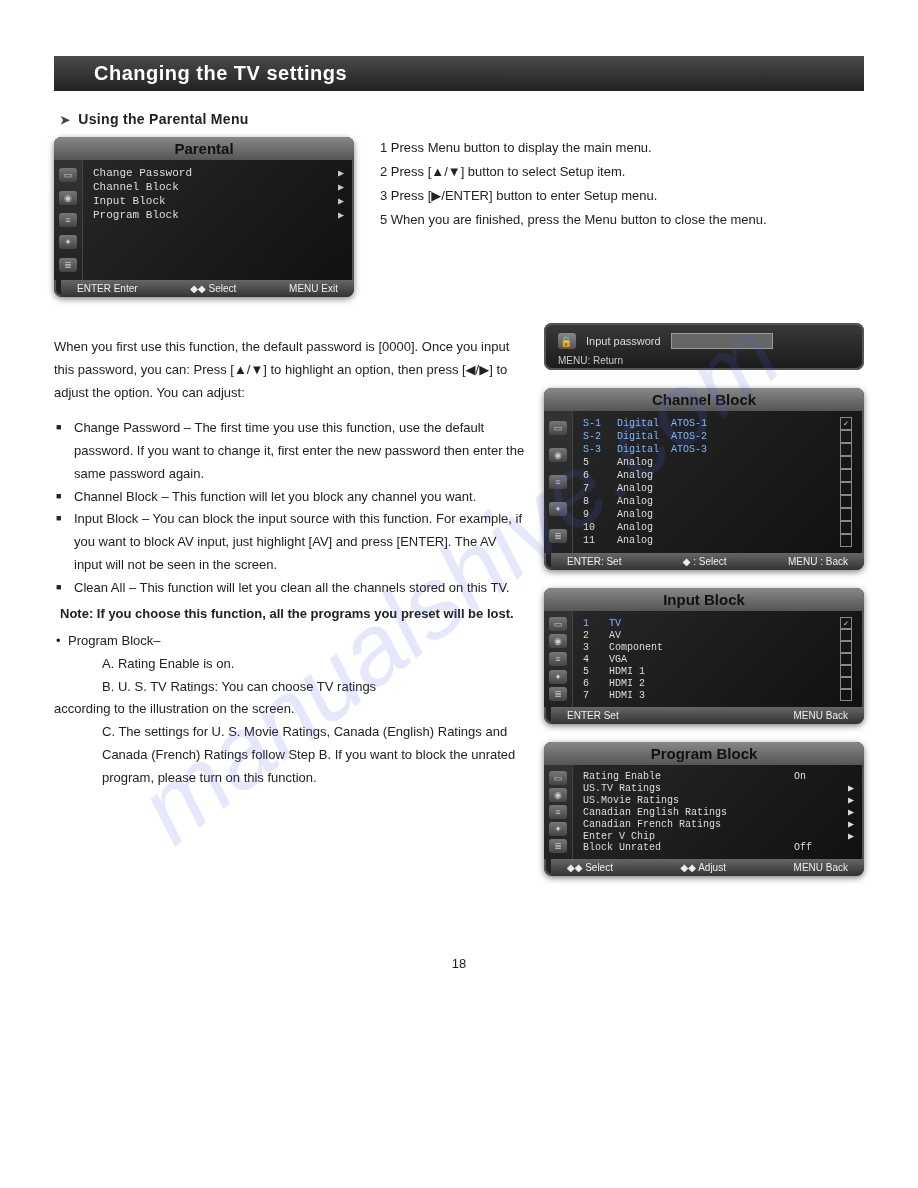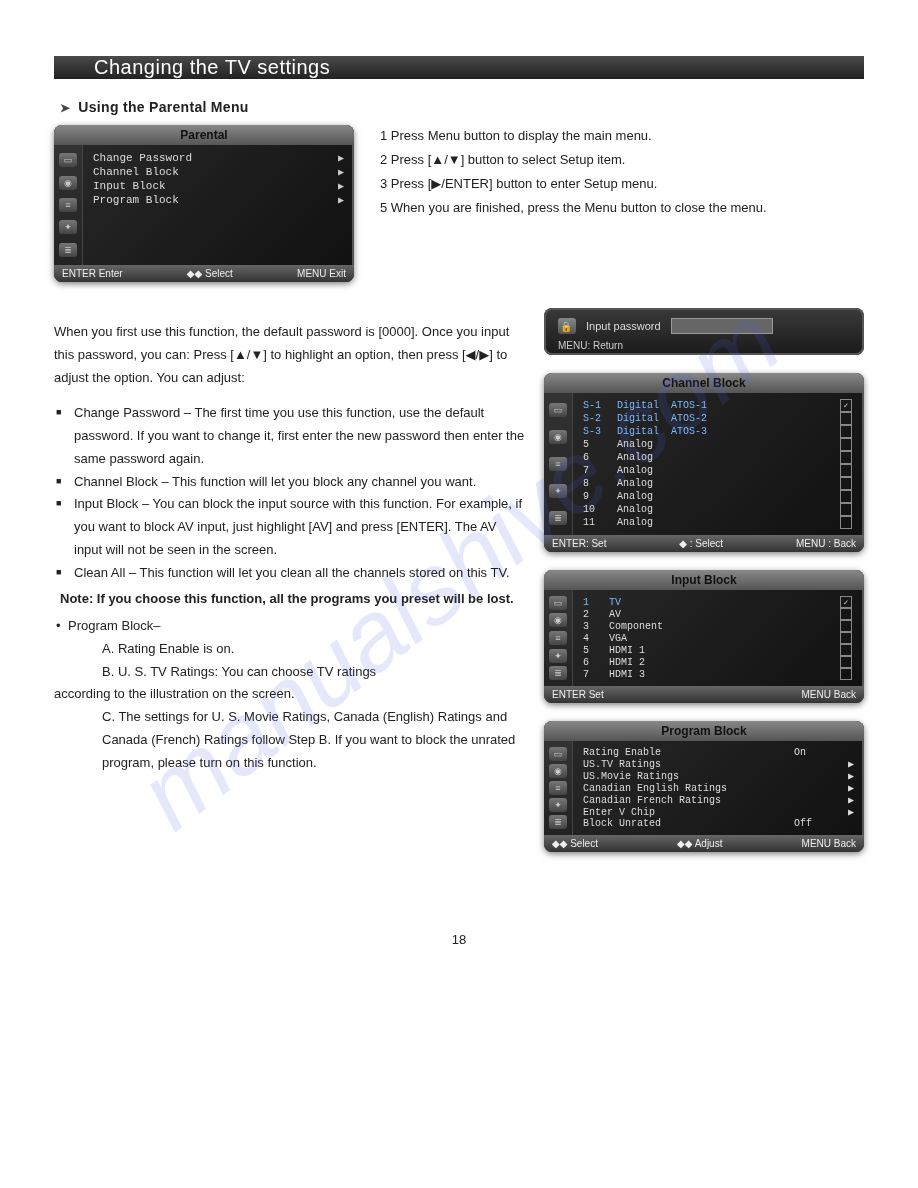--- a/index.html
+++ b/index.html
@@ -12,22 +12,22 @@
     width: 918px;
   }
   .page {
     padding: 56px 54px 30px 54px;
     position: relative;
   }
   .section-bar {
     background: linear-gradient(#4a4a4a, #222);
     color: #fff;
     font-size: 20px;
-    font-weight: normal;
-    padding: 0 40px;
+    font-weight: bold;
+    padding: 6px 40px;
     letter-spacing: 0.5px;
     margin-bottom: 20px;
   }
   .sub-heading {
     font-weight: bold;
     font-size: 14px;
     margin: 0 0 10px 6px;
     letter-spacing: 0.3px;
   }
   .arrow-before::before {
@@ -49,21 +49,21 @@
     box-shadow: 0 0 0 2px #555 inset, 0 2px 6px rgba(0,0,0,0.5);
     overflow: hidden;
     font-size: 11px;
   }
   .osd-title {
     background: linear-gradient(#888, #555);
     color: #111;
     text-align: center;
     font-weight: bold;
     padding: 3px 0;
-    font-size: 12px;
+    font-size: 15px;
   }
   .osd-body {
     display: flex;
     min-height: 120px;
   }
   .osd-side {
     width: 28px;
     background: linear-gradient(#333, #222);
     border-right: 1px solid #444;
     display: flex;
@@ -97,22 +97,23 @@
   }
   .osd-row .caret {
     font-size: 10px;
     color: #ccc;
   }
   .osd-footer {
     background: linear-gradient(#666, #333);
     color: #eee;
     display: flex;
     justify-content: space-between;
-    padding: 3px 8px;
-    font-size: 10px;
+    padding: 3px 16px;
+    font-size: 10px;
+    margin-left: 7px;
   }
   .osd-footer span {
     white-space: nowrap;
   }
   .chk {
     width: 10px;
     height: 10px;
     border: 1px solid #888;
     display: inline-flex;
     align-items: center;

